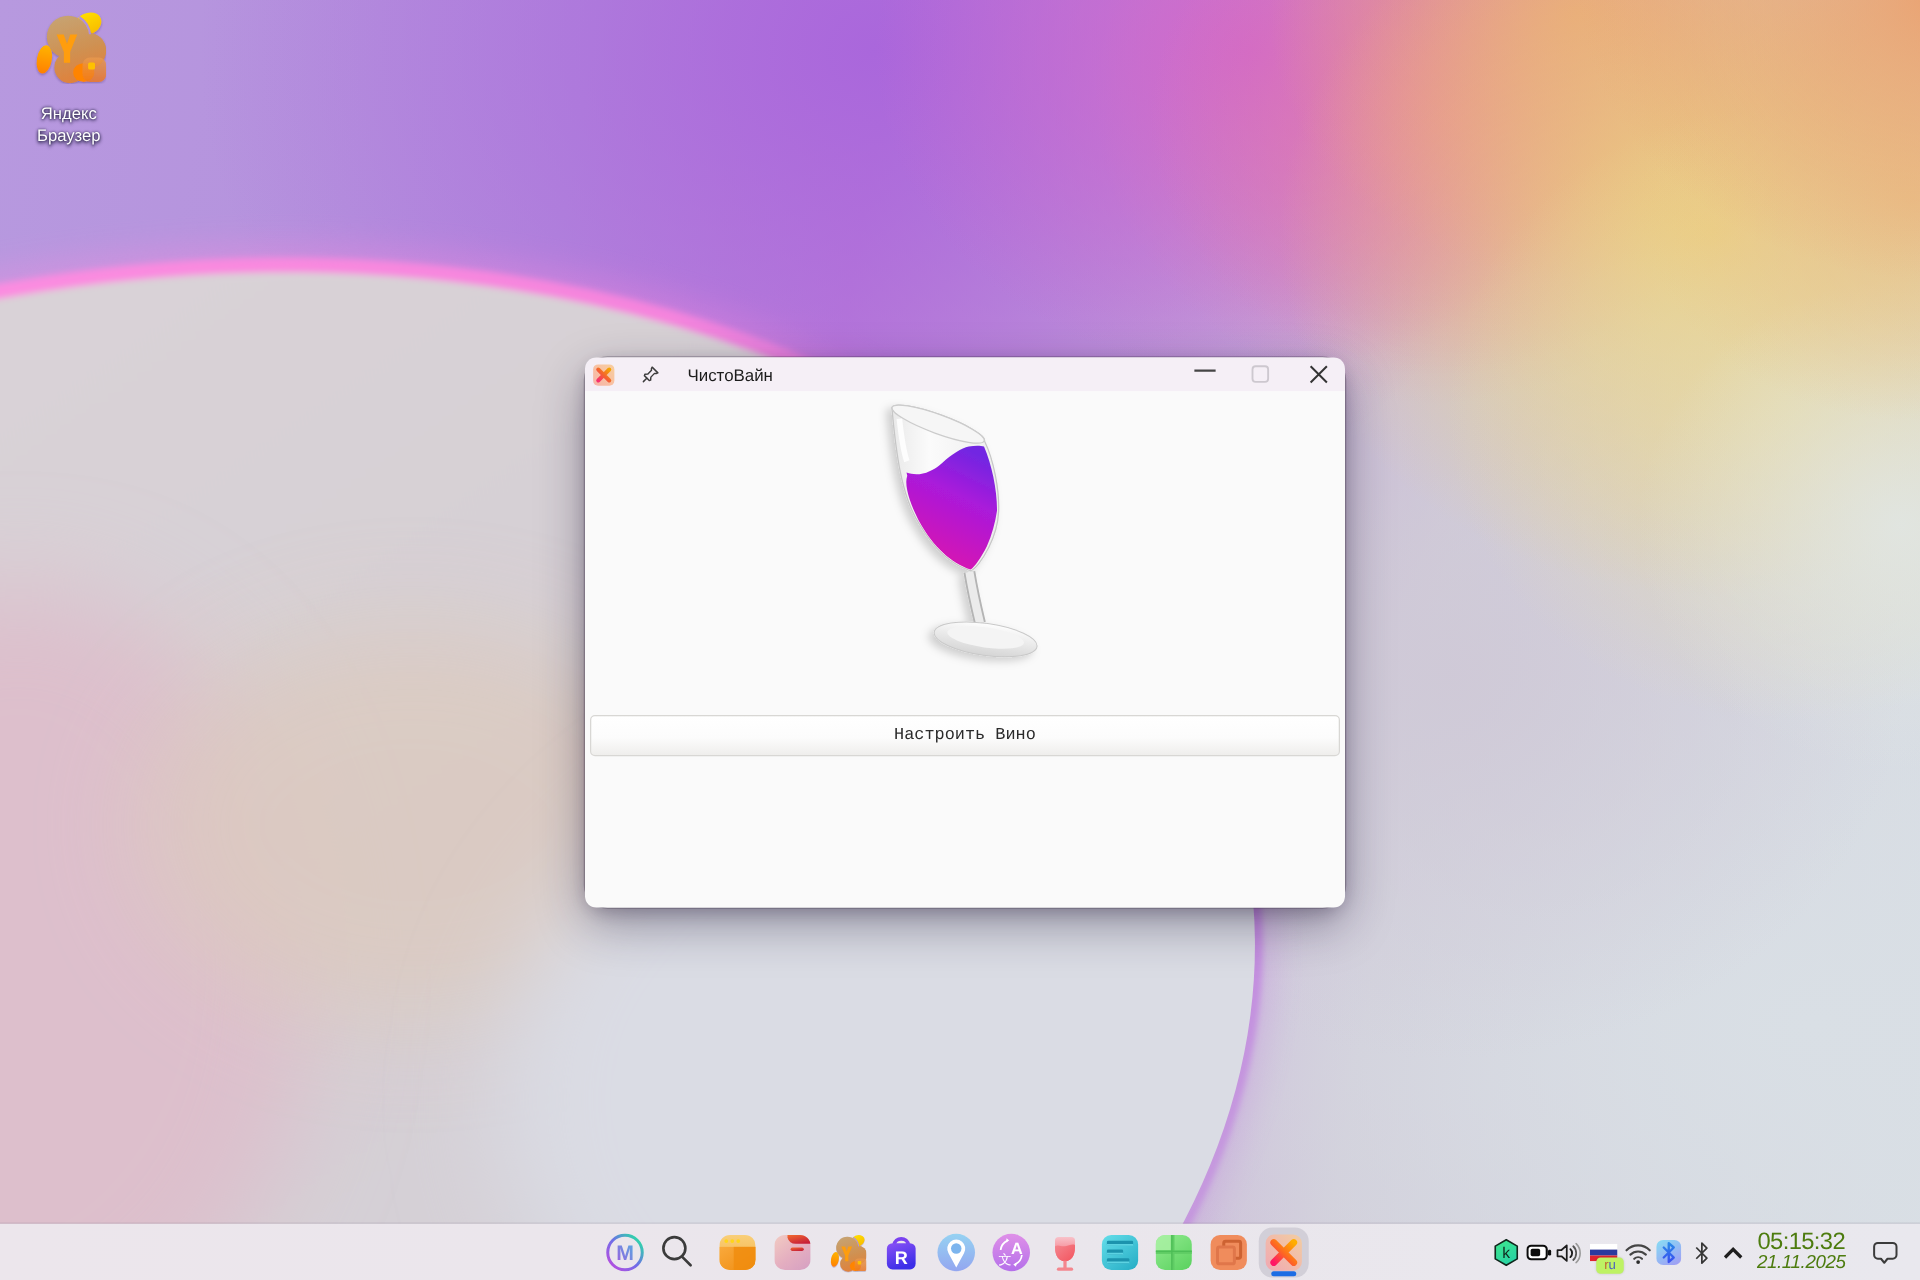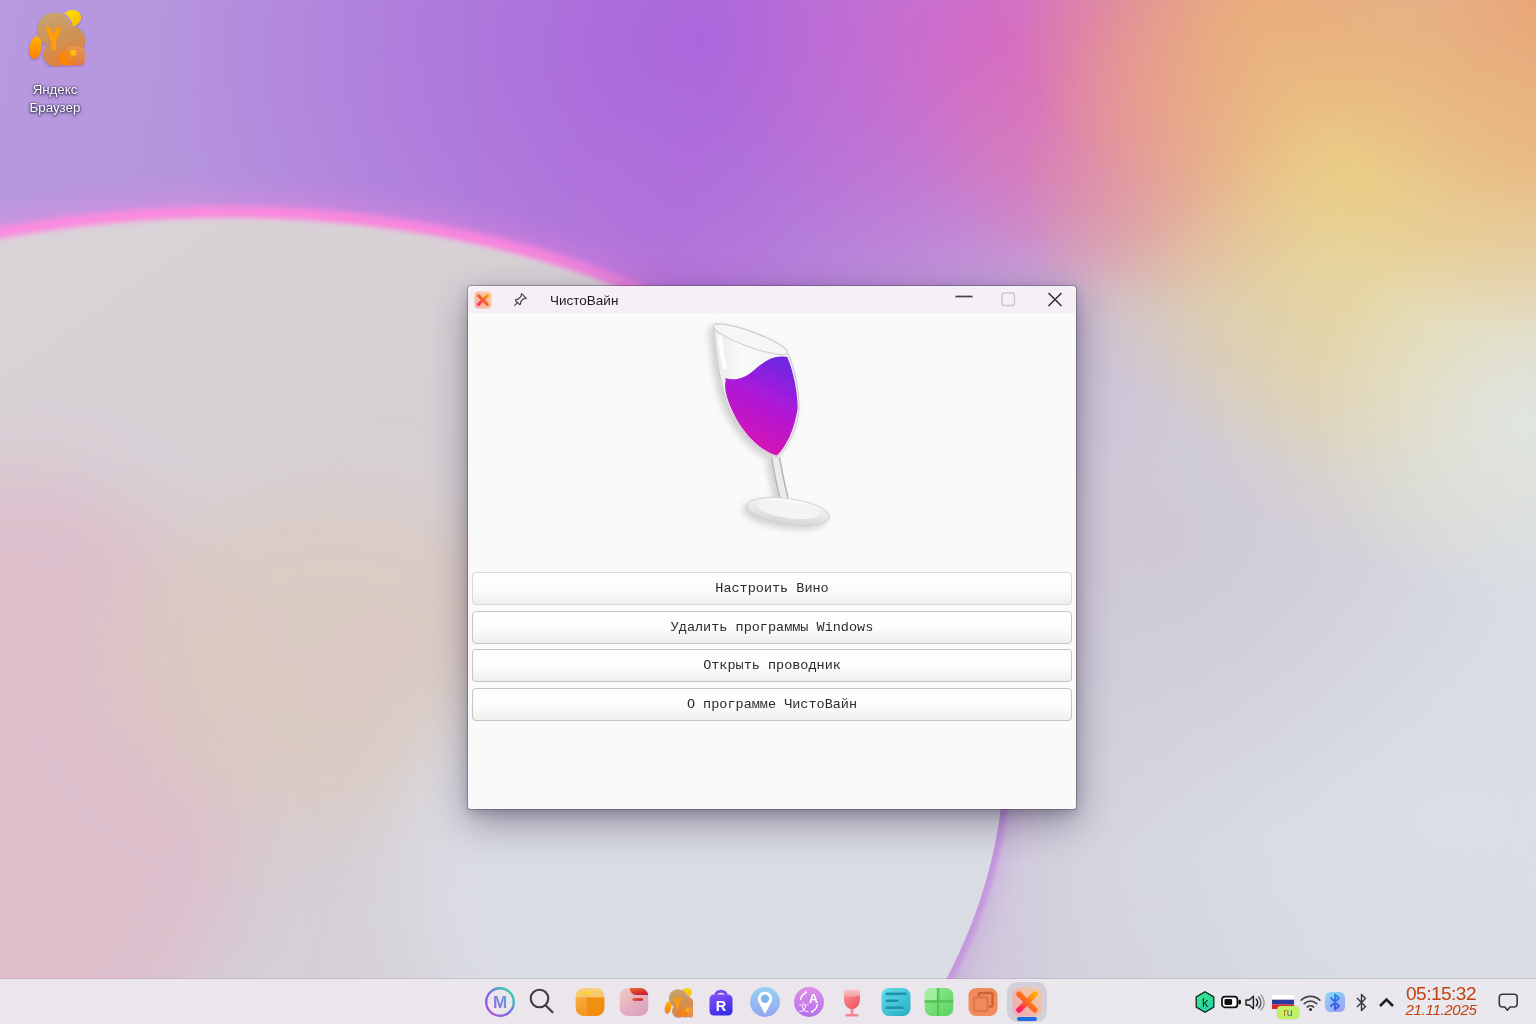--- a/index.html
+++ b/index.html
@@ -16,22 +16,22 @@
       radial-gradient(380px 330px at 1155px 95px, rgba(230,128,164,0.75) 0%, rgba(230,128,164,0) 62%),
       radial-gradient(500px 430px at 1000px 42px, #cf67cc 0%, rgba(207,103,204,0) 60%),
       radial-gradient(440px 400px at 1148px 75px, #e286a6 0%, rgba(226,134,166,0) 62%),
       radial-gradient(820px 660px at 700px 40px, rgba(168,100,220,0.9) 0%, rgba(168,100,220,0) 66%),
       radial-gradient(520px 440px at 1160px 540px, rgba(207,201,215,0.95) 0%, rgba(207,201,215,0) 70%),
       radial-gradient(1000px 680px at 1450px 820px, #d9dfe5 0%, rgba(217,223,229,0) 72%),
       linear-gradient(100deg, #b799df 0%, #b48edc 28%, #bb7fd8 42%, #c4a0d8 55%, #cfc9d7 72%, #d8dee4 100%);
   }
   #disc{position:absolute;left:0;top:0;}
   
-  #win{position:absolute;left:468px;top:286px;width:608px;height:523px;
-    border-radius:3px;background:#fafafa;
+  #win{position:absolute;left:468px;top:286px;width:608px;height:440px;
+    border-radius:18px;background:#fafafa;
     box-shadow:0 0 0 1px rgba(60,50,70,0.35), 0 14px 38px rgba(30,20,50,0.38), 0 4px 12px rgba(30,20,50,0.22);}
   #titlebar{position:absolute;left:0;top:0;right:0;height:27px;background:#f5eff6;
     border-radius:9px 9px 0 0;}
   #winbody{position:absolute;left:0;top:27px;right:0;bottom:0;background:#fafafa;border-radius:0 0 9px 9px;}
   .wtitle{position:absolute;left:82px;top:7px;font-size:13.5px;color:#1c1c1c;}
   .appico{position:absolute;left:5.5px;top:4.5px;}
   .pinico{position:absolute;left:45px;top:6px;}
   .ctl{position:absolute;top:0;height:27px;}
   .caption{position:absolute;left:0;top:262px;width:100%;text-align:center;
     font-size:13.5px;color:#2c2c2c;}
@@ -41,21 +41,21 @@
     text-align:center;font-size:13.5px;color:#2b2b2b;line-height:31px;font-family:Liberation Mono, monospace;}
   #glass{position:absolute;left:228px;top:32px;}
   
   #bar{position:absolute;left:0;top:979px;width:1536px;height:45px;
     background:linear-gradient(90deg,#ece6ec 0%,#eae6ec 55%,#e9e8ee 100%);
     box-shadow:0 -1px 0 rgba(120,110,130,0.2);}
   .di{position:absolute;top:986px;width:32px;height:32px;}
   .ti{position:absolute;}
   #actbg{position:absolute;left:1006.5px;top:982px;width:40px;height:40px;border-radius:11px;background:#d2cfd8;}
   #actpill{position:absolute;left:1016.5px;top:1016.5px;width:20px;height:4px;border-radius:2px;background:#1d6de4;}
-  .clock{position:absolute;left:1402px;top:985px;width:78px;text-align:center;color:#c2410c;}
+  .clock{position:absolute;left:1402px;top:985px;width:78px;text-align:center;color:#4d7c0f;}
   .clock .t{font-size:19px;line-height:17.5px;letter-spacing:-0.5px;}
   .clock .d{font-size:15px;line-height:14.5px;letter-spacing:-0.3px;font-style:italic;}
   .rubadge{position:absolute;left:1277px;top:1006px;width:22px;height:13px;background:#bef264;
     border-radius:3.5px;font-size:10.5px;line-height:13px;text-align:center;color:#4a5fc0;
     box-shadow:0 0 2px rgba(0,0,0,0.15);}
   .rubadge b{color:#c06a32;font-weight:400;}
   
   #dicon-y{position:absolute;left:25px;top:9px;width:60px;height:110px;text-align:center;}
   #dicon-y .lbl{margin-top:10px;font-size:13.3px;line-height:18px;color:#fff;
     text-shadow:0 1px 3px rgba(10,10,40,0.95),0 0 2px rgba(10,10,40,0.8);}
@@ -209,23 +209,20 @@
                  C32,86 27,70 29.8,62.5 Z" fill="url(#wineg)"></path>
         <path d="M79.5,139.5 C82,155 85,168 88,180.5" stroke="#b4b4b4" stroke-width="9.5" fill="none"></path>
         <path d="M79.5,139.5 C82,155 85,168 88,180.5" stroke="#ebebeb" stroke-width="6.5" fill="none"></path>
         <ellipse cx="92.5" cy="193.5" rx="41.5" ry="12.8" transform="rotate(8 92.5 193.5)" fill="url(#baseg)" stroke="#c9c9c9" stroke-width="0.8"></ellipse>
         <ellipse cx="92.5" cy="192" rx="31" ry="8" transform="rotate(8 92.5 192)" fill="#f4f4f4"></ellipse>
         <path d="M23.5,17 C25,31 26.5,42 29.5,51" stroke="#ffffff" stroke-width="4.5" fill="none" opacity="0.85"></path>
       </g>
     </svg>
 
     <div class="wbtn" style="top:286px;border-color:#d8d7d4;">Настроить Вино</div>
-    <div class="wbtn" style="top:325px;">Удалить программы Windows</div>
-    <div class="wbtn" style="top:363px;">Открыть проводник</div>
-    <div class="wbtn" style="top:402px;">О программе ЧистоВайн</div>
   </div>
 
   <div id="bar"></div>
   <div id="actbg"></div>
 
   <svg class="di" style="left:484px;" viewBox="0 0 32 32">
     <defs>
       <linearGradient id="mring" x1="0.1" y1="0.9" x2="0.9" y2="0.1">
         <stop offset="0" stop-color="#b44fe0"></stop>
           <stop offset="0.5" stop-color="#6e6ee8"></stop>

